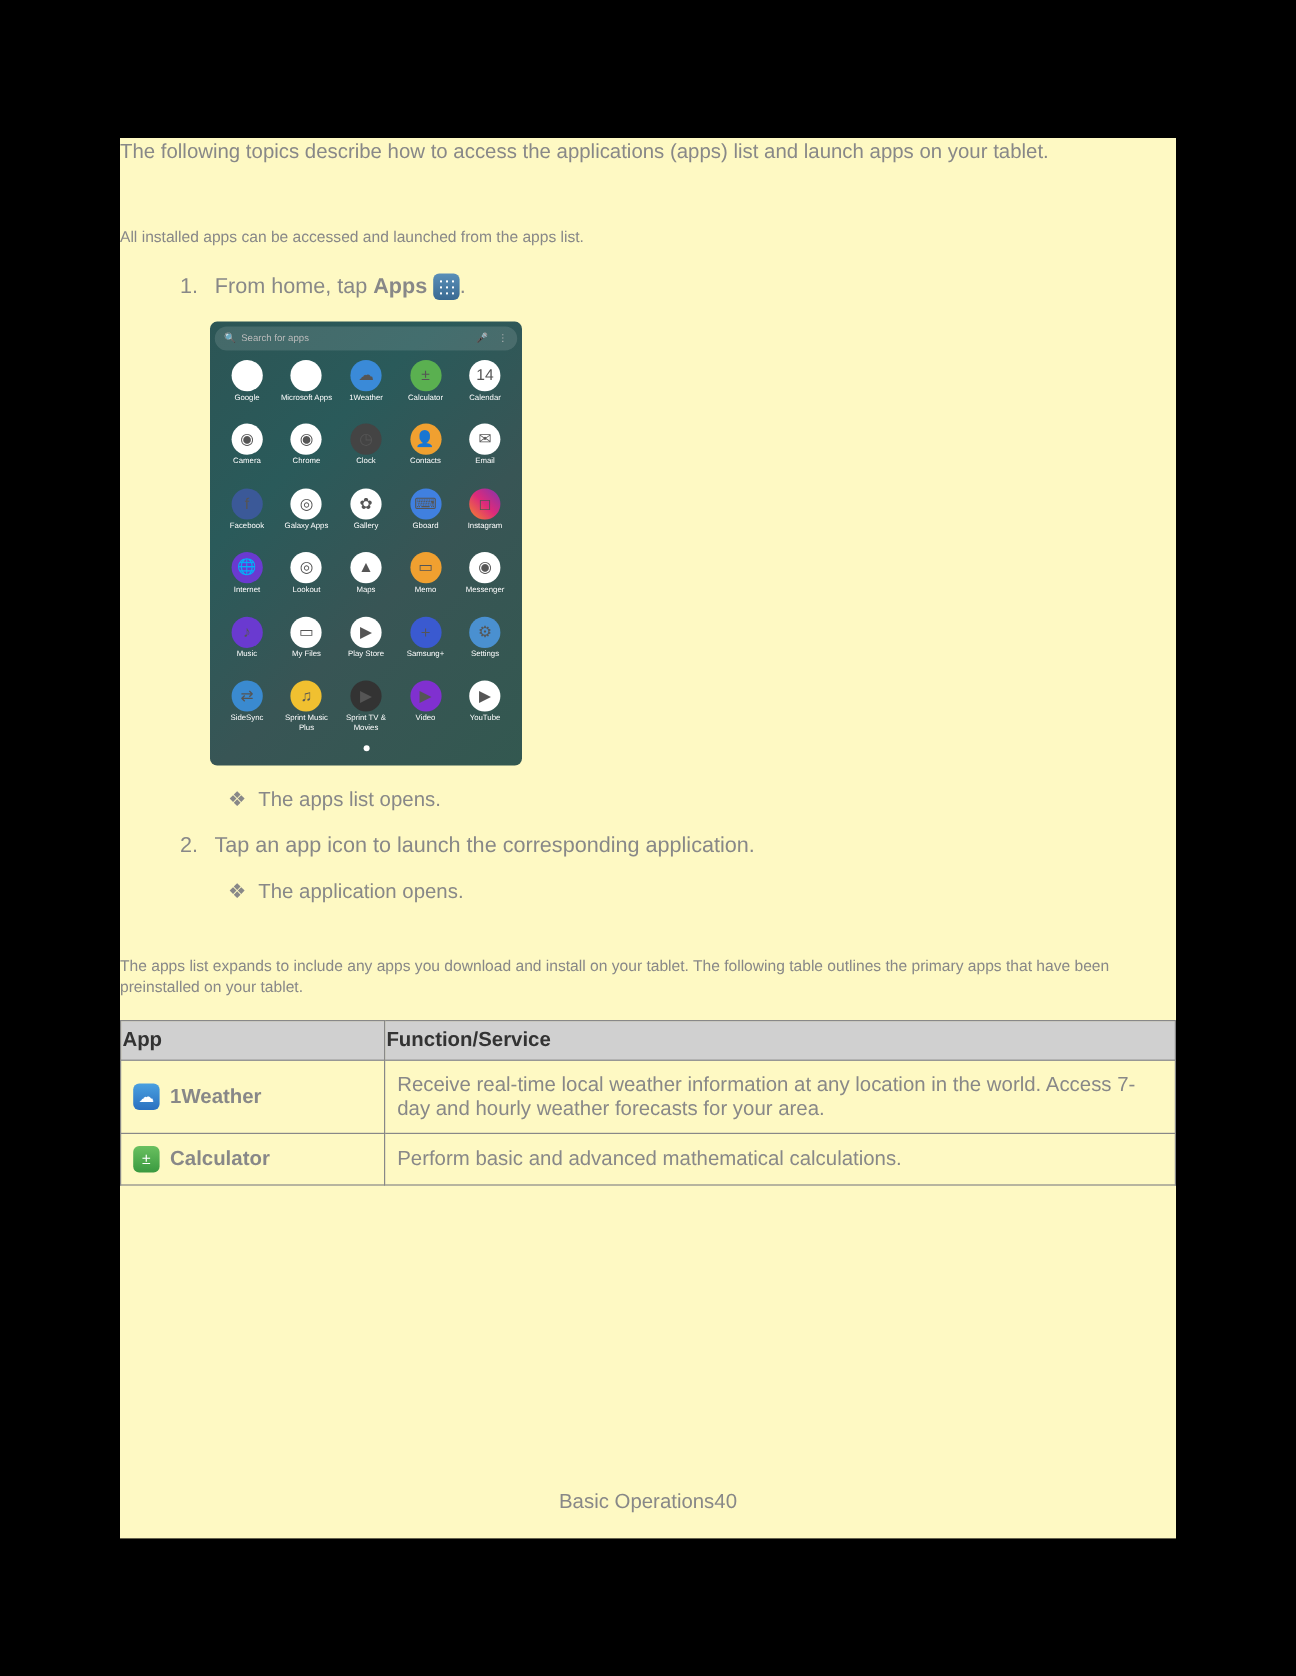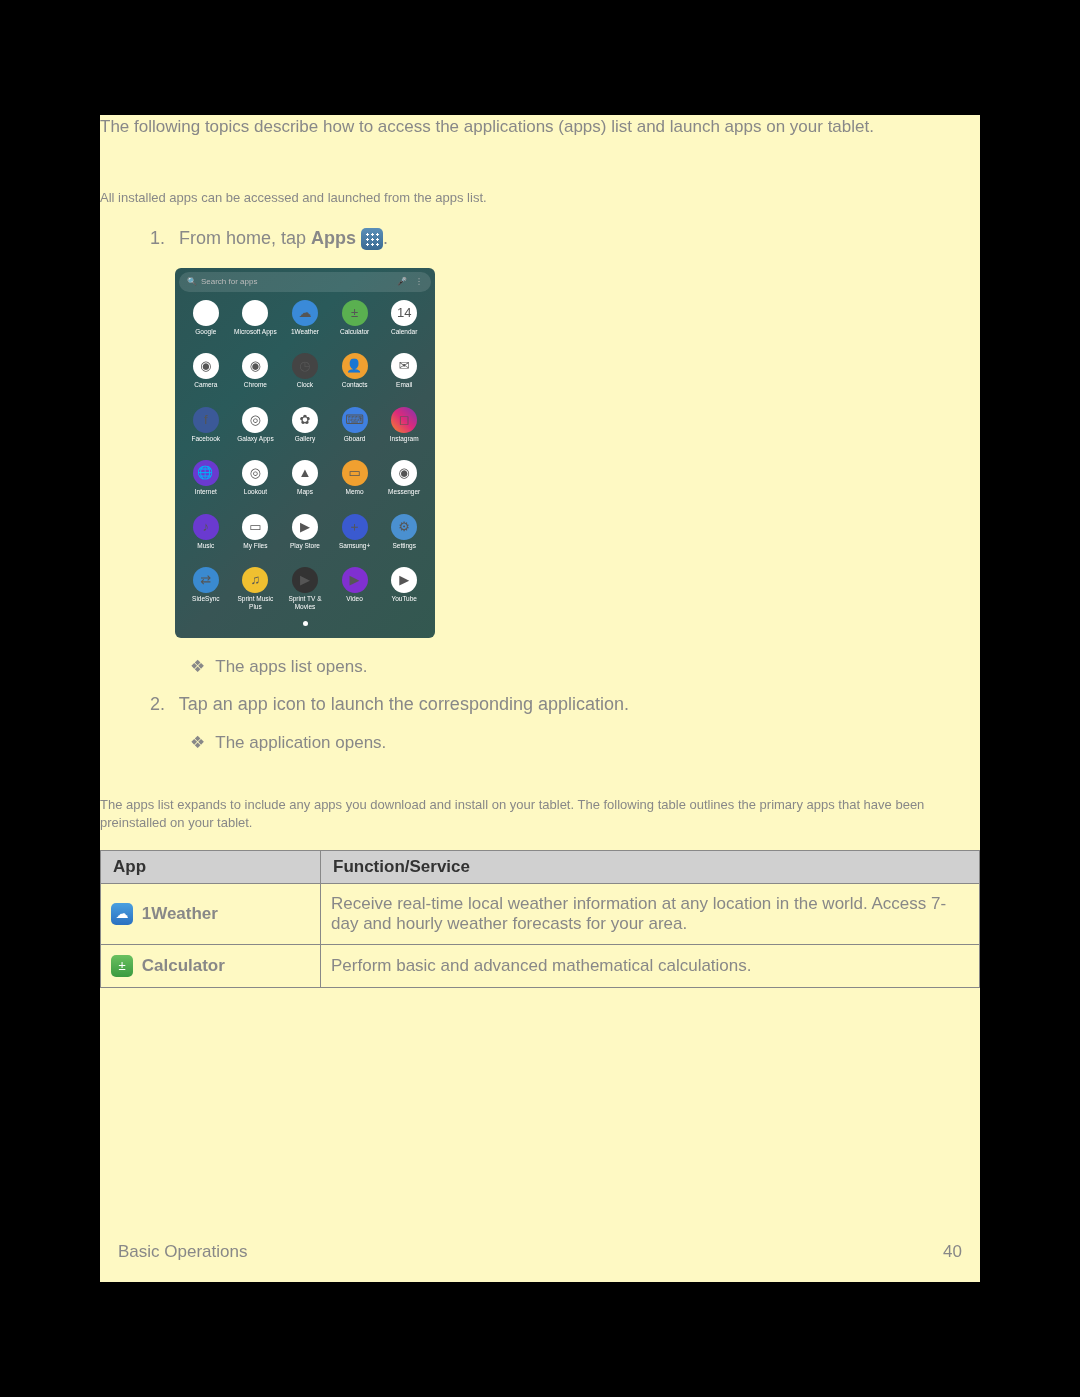--- a/index.html
+++ b/index.html
@@ -89,21 +89,21 @@
     width: 100%;
     border-collapse: collapse;
     margin-top: 14px;
     font-size: 17px;
   }
   .apps-table th {
     background: #d0d0d0;
     color: #333;
     border: 1px solid #888;
     text-align: left;
-    padding: 6px 12px;
+    padding: 6px 1px;
     font-weight: bold;
   }
   .apps-table td {
     border: 1px solid #888;
     padding: 10px 10px;
     vertical-align: middle;
     color: #888;
   }
   .app-name-cell { width: 220px; margin-top: 26px; }
   .app-row-icon {
@@ -121,21 +121,21 @@
   .calc-bg { background: linear-gradient(#6ac060,#3a9a40); }
   .app-row-name { font-weight: bold; color: #888; vertical-align: middle; }
   .footer {
     position: absolute;
     bottom: 20px;
     left: 18px;
     right: 18px;
     font-size: 17px;
     color: #888;
     display: flex;
-    justify-content: space-between;
+    justify-content: center;
   }
 </style>
 </head>
 <body>
 
 <div class="page">
 
   <p class="intro-text">The following topics describe how to access the applications (apps) list and launch apps on your tablet.</p>
 
   <p class="section-intro">All installed apps can be accessed and launched from the apps list.</p>

